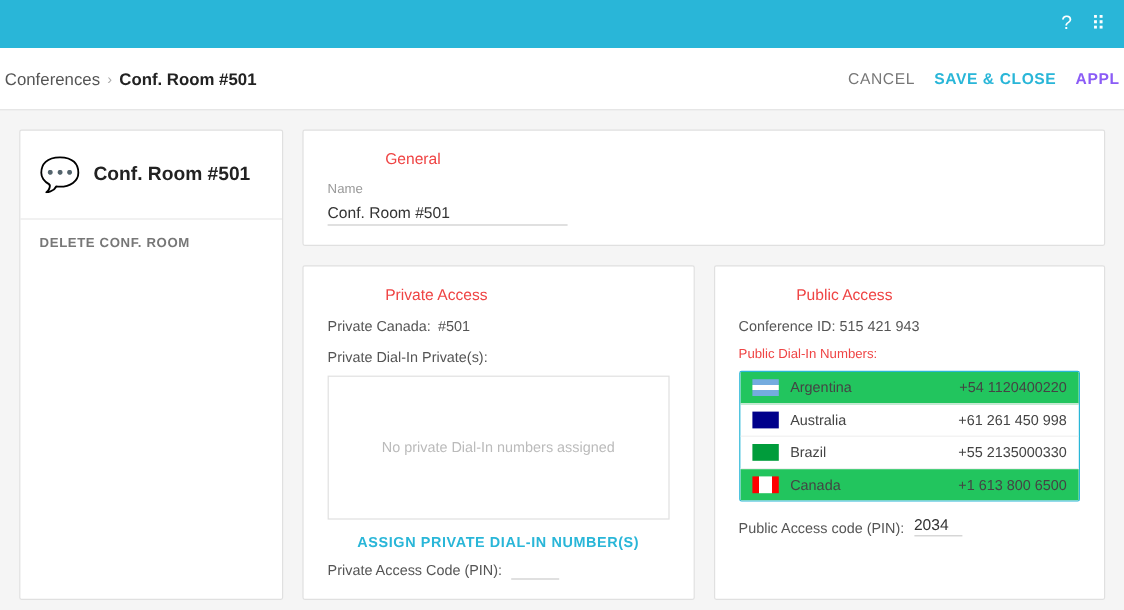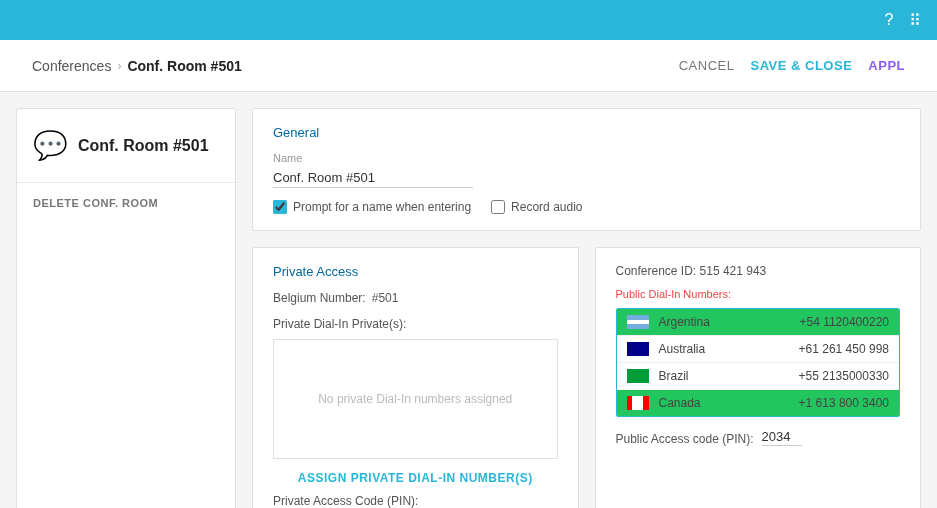--- a/index.html
+++ b/index.html
@@ -17,21 +17,21 @@
     }
     .top-bar-icon {
       color: white;
       font-size: 16px;
       cursor: pointer;
     }
 
     
     .header {
       background: white;
-      padding: 0 32px;
+      padding: 0 4px;
       height: 52px;
       display: flex;
       align-items: center;
       justify-content: space-between;
       border-bottom: 1px solid #e0e0e0;
     }
     .breadcrumb {
       display: flex;
       align-items: center;
       gap: 6px;
@@ -126,23 +126,24 @@
 
     
     .section-card {
       background: white;
       border: 1px solid #e0e0e0;
       border-radius: 2px;
       padding: 16px 20px;
     }
     .section-title {
       font-size: 13px;
-      color: #0369a1;
+      color: #ef4444;
       margin-bottom: 12px;
       font-weight: 400;
+      margin-left: 48px;
     }
     .field-label {
       font-size: 11px;
       color: #999;
       margin-bottom: 4px;
     }
     .field-input {
       border: none;
       border-bottom: 1px solid #ccc;
       width: 200px;
@@ -320,50 +321,41 @@
     </div>
     <div class="delete-btn">DELETE CONF. ROOM</div>
   </div>
 
   <div class="right-panel">
 
     <div class="section-card">
       <div class="section-title">General</div>
       <div class="field-label">Name</div>
       <input class="field-input" type="text" value="Conf. Room #501" style="">
-      <div class="checkboxes">
-        <label class="checkbox-item">
-          <input type="checkbox" checked="" style="">
-          <span>Prompt for a name when entering</span>
-        </label>
-        <label class="checkbox-item">
-          <input type="checkbox" style="">
-          <span>Record audio</span>
-        </label>
-      </div>
     </div>
 
     <div class="bottom-row">
 
       <div class="private-section">
         <div class="section-title">Private Access</div>
         <div class="private-number-row">
-          <span class="private-number-label">Belgium Number:</span>
+          <span class="private-number-label">Private Canada:</span>
           <span class="private-number-val">#501</span>
         </div>
         <div class="dial-in-label">Private Dial-In Private(s):</div>
         <div class="no-numbers-box">No private Dial-In numbers assigned</div>
         <a class="assign-link">ASSIGN PRIVATE DIAL-IN NUMBER(S)</a>
         <div class="pin-row">
           <span class="pin-label">Private Access Code (PIN):</span>
           <input class="pin-underline" type="text" style="">
         </div>
       </div>
 
       <div class="public-section">
+        <div class="section-title">Public Access</div>
         <div class="conf-id-row">
           <span class="conf-id-label">Conference ID:</span>
           <span>515  421  943</span>
         </div>
         <div class="public-dial-label">Public Dial-In Numbers:</div>
         <div class="countries-table" id="countries-table">
 
         <div class="country-row highlight">
               <span class="flag" style="background: linear-gradient(rgb(116, 172, 223) 33%, white 33%, white 66%, rgb(116, 172, 223) 66%);"></span>
               <span class="country-name">Argentina</span>
@@ -375,21 +367,21 @@
               <span class="country-number">+61 261 450 998</span>
             </div>
             <div class="country-row">
               <span class="flag" style="background: rgb(0, 156, 59);"></span>
               <span class="country-name">Brazil</span>
               <span class="country-number">+55 2135000330</span>
             </div>
             <div class="country-row highlight">
               <span class="flag" style="background: linear-gradient(to right, rgb(255, 0, 0) 25%, white 25%, white 75%, rgb(255, 0, 0) 75%);"></span>
               <span class="country-name">Canada</span>
-              <span class="country-number">+1 613 800 3400</span>
+              <span class="country-number">+1 613 800 6500</span>
             </div>
           </div>
         <div class="public-pin-row">
           <span class="public-pin-label">Public Access code (PIN):</span>
           <span class="public-pin-val">2034</span>
         </div>
       </div>
 
     </div>
   </div>

